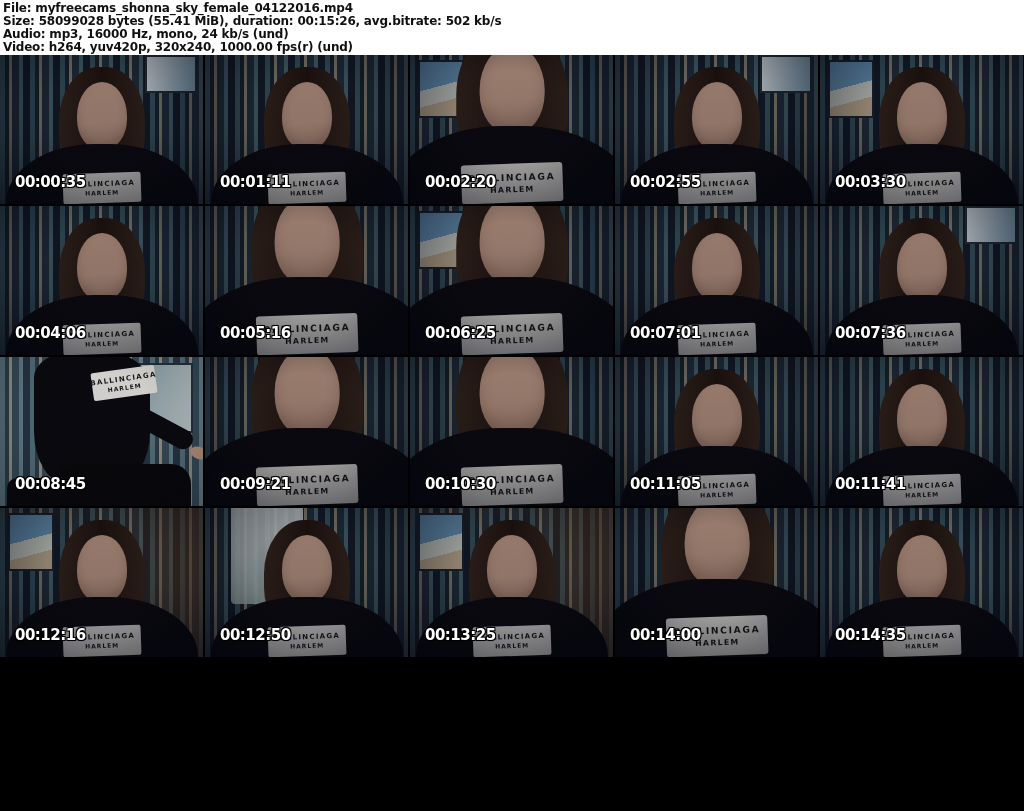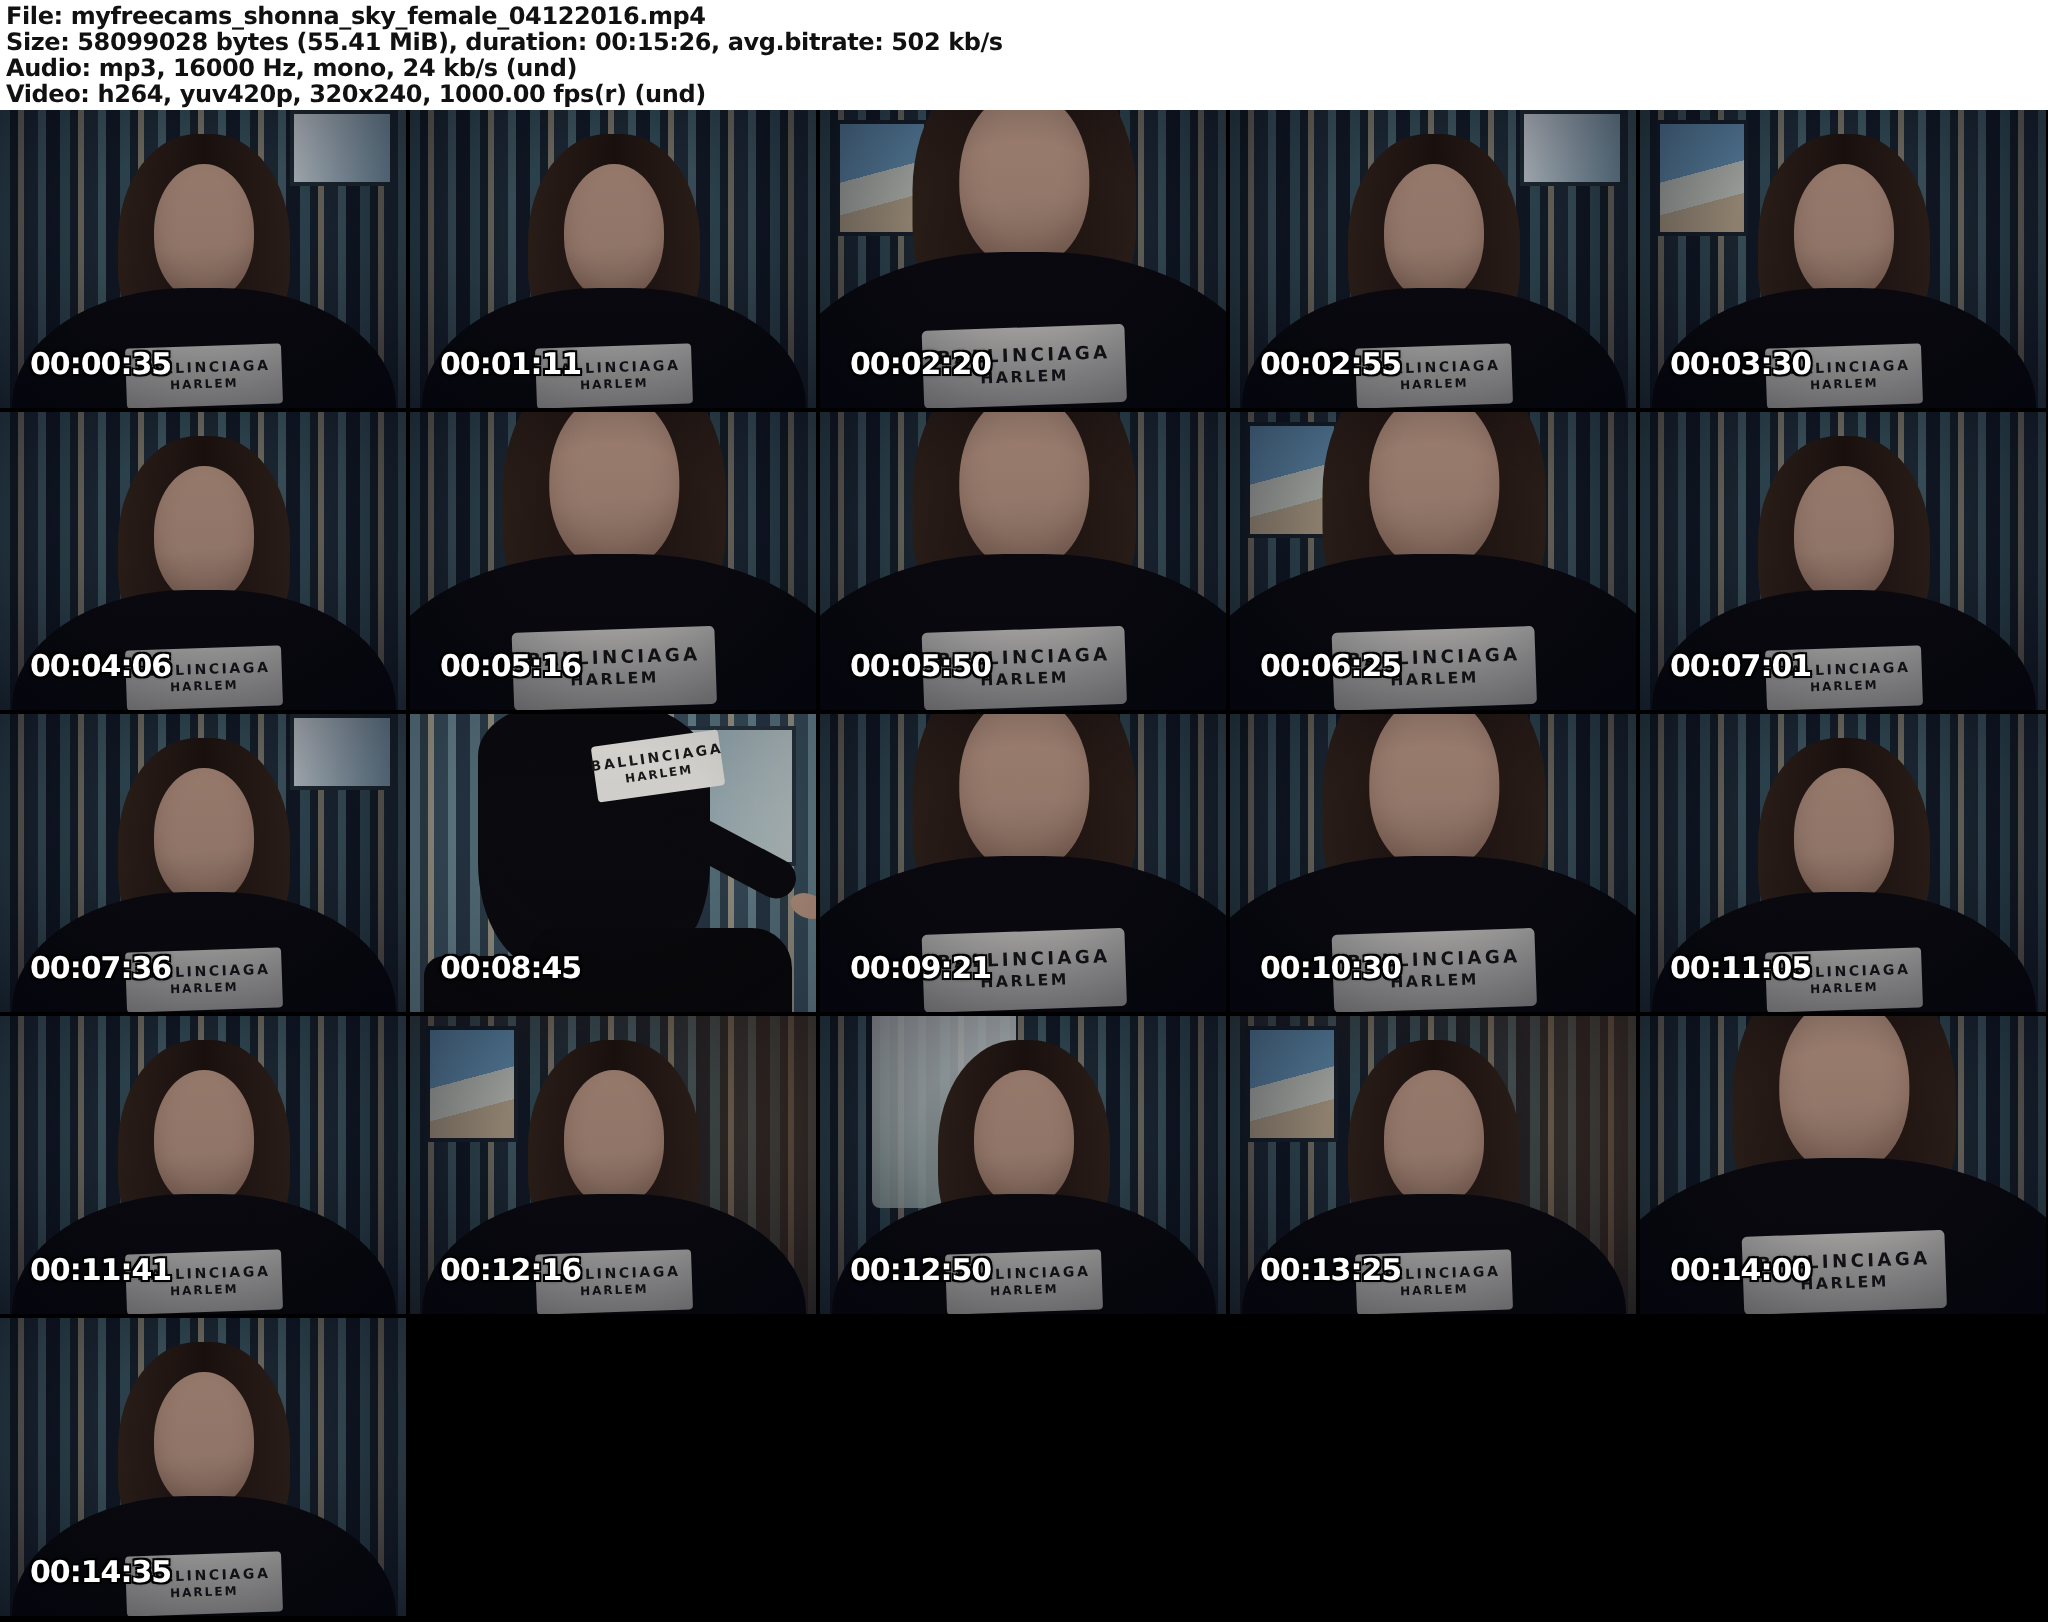--- a/index.html
+++ b/index.html
@@ -309,38 +309,20 @@
           <div class="tag-l1">BALLINCIAGA</div>
           <div class="tag-l2">HARLEM</div>
         </div>
       </div>
 
       <div class="vignette"></div>
       <div class="timestamp">00:05:16</div>
     </div>
   </div>
 
-  <div class="cell v-close">
-    <div class="scene">
-      <div class="wallpaper"></div>
-
-      <div class="person">
-        <div class="hair"></div>
-        <div class="face"></div>
-        <div class="torso"></div>
-        <div class="tag">
-          <div class="tag-l1">BALLINCIAGA</div>
-          <div class="tag-l2">HARLEM</div>
-        </div>
-      </div>
-
-      <div class="vignette"></div>
-      <div class="timestamp">00:05:50</div>
-    </div>
-  </div>
 
   <div class="cell v-close v-picture-left">
     <div class="scene">
       <div class="wallpaper"></div>
       <div class="picture-l"></div>
 
       <div class="person">
         <div class="hair"></div>
         <div class="face"></div>
         <div class="torso"></div>

